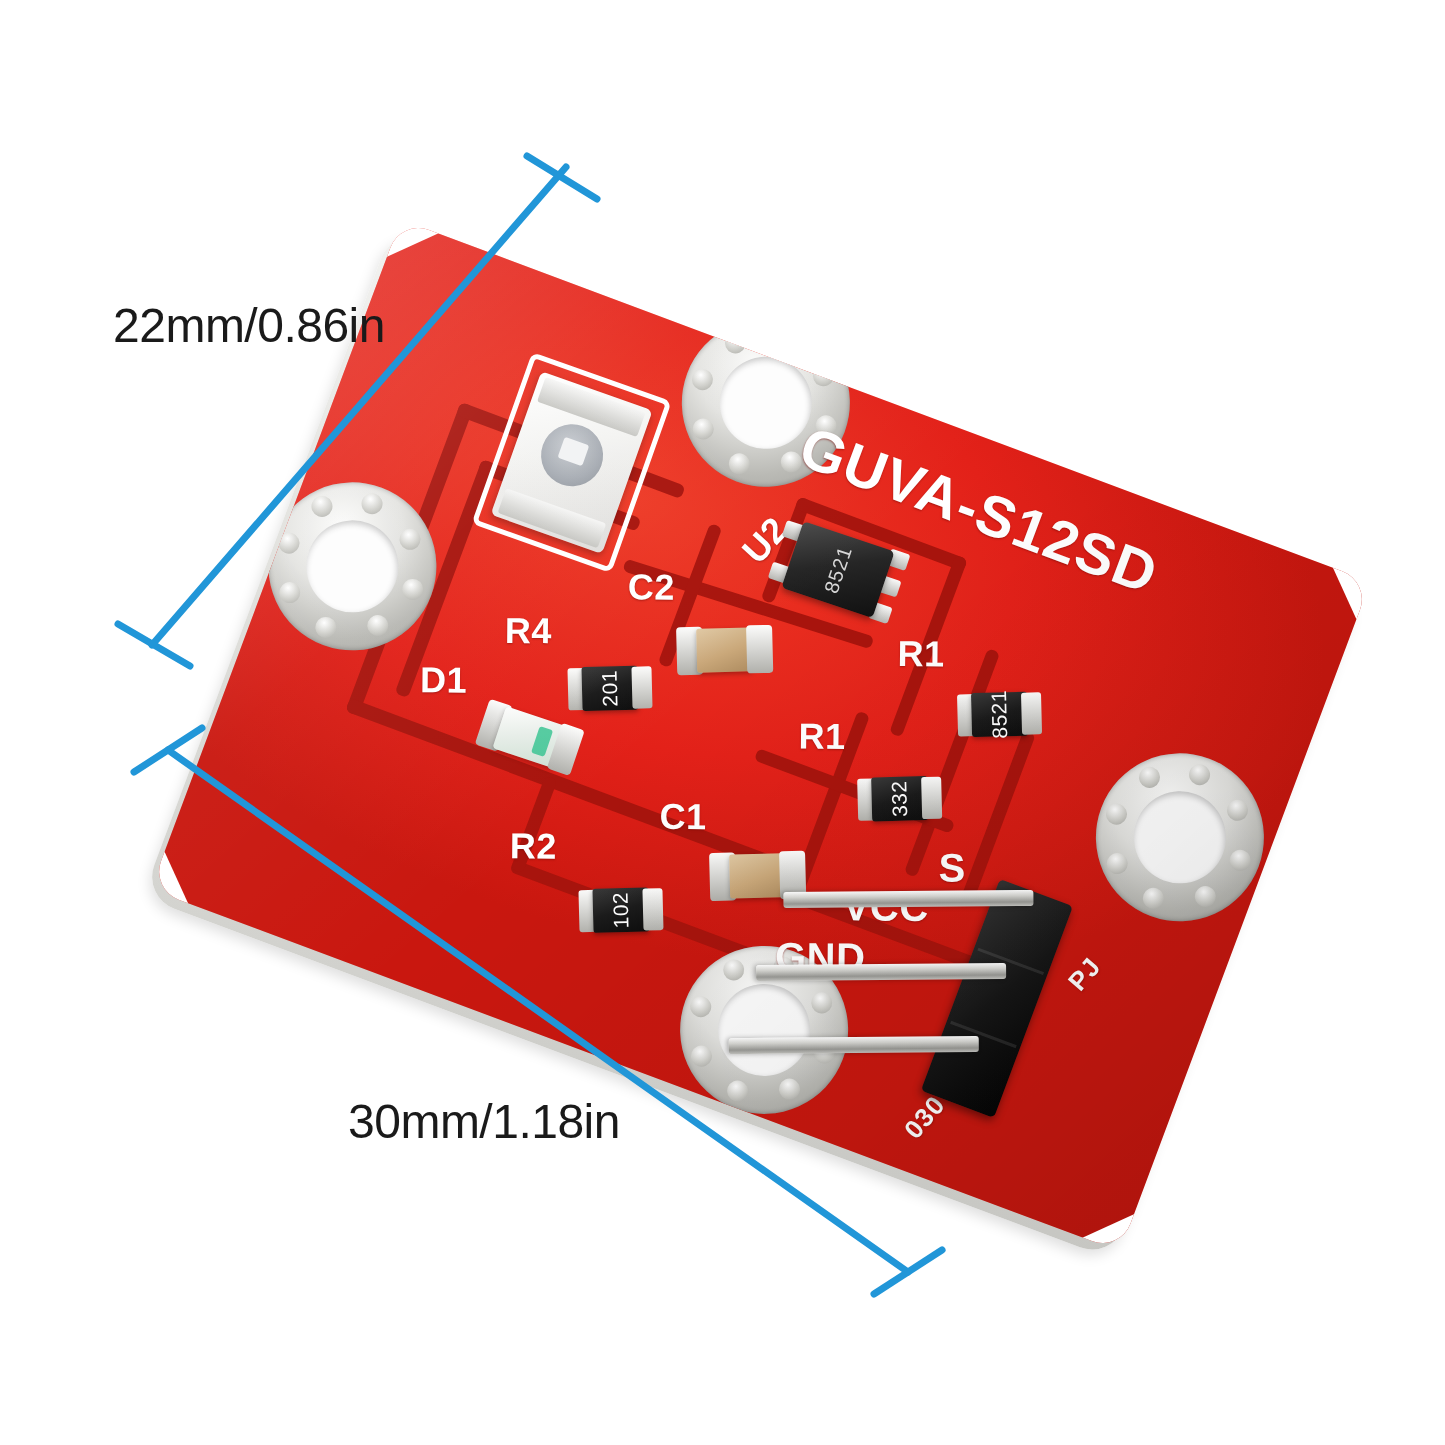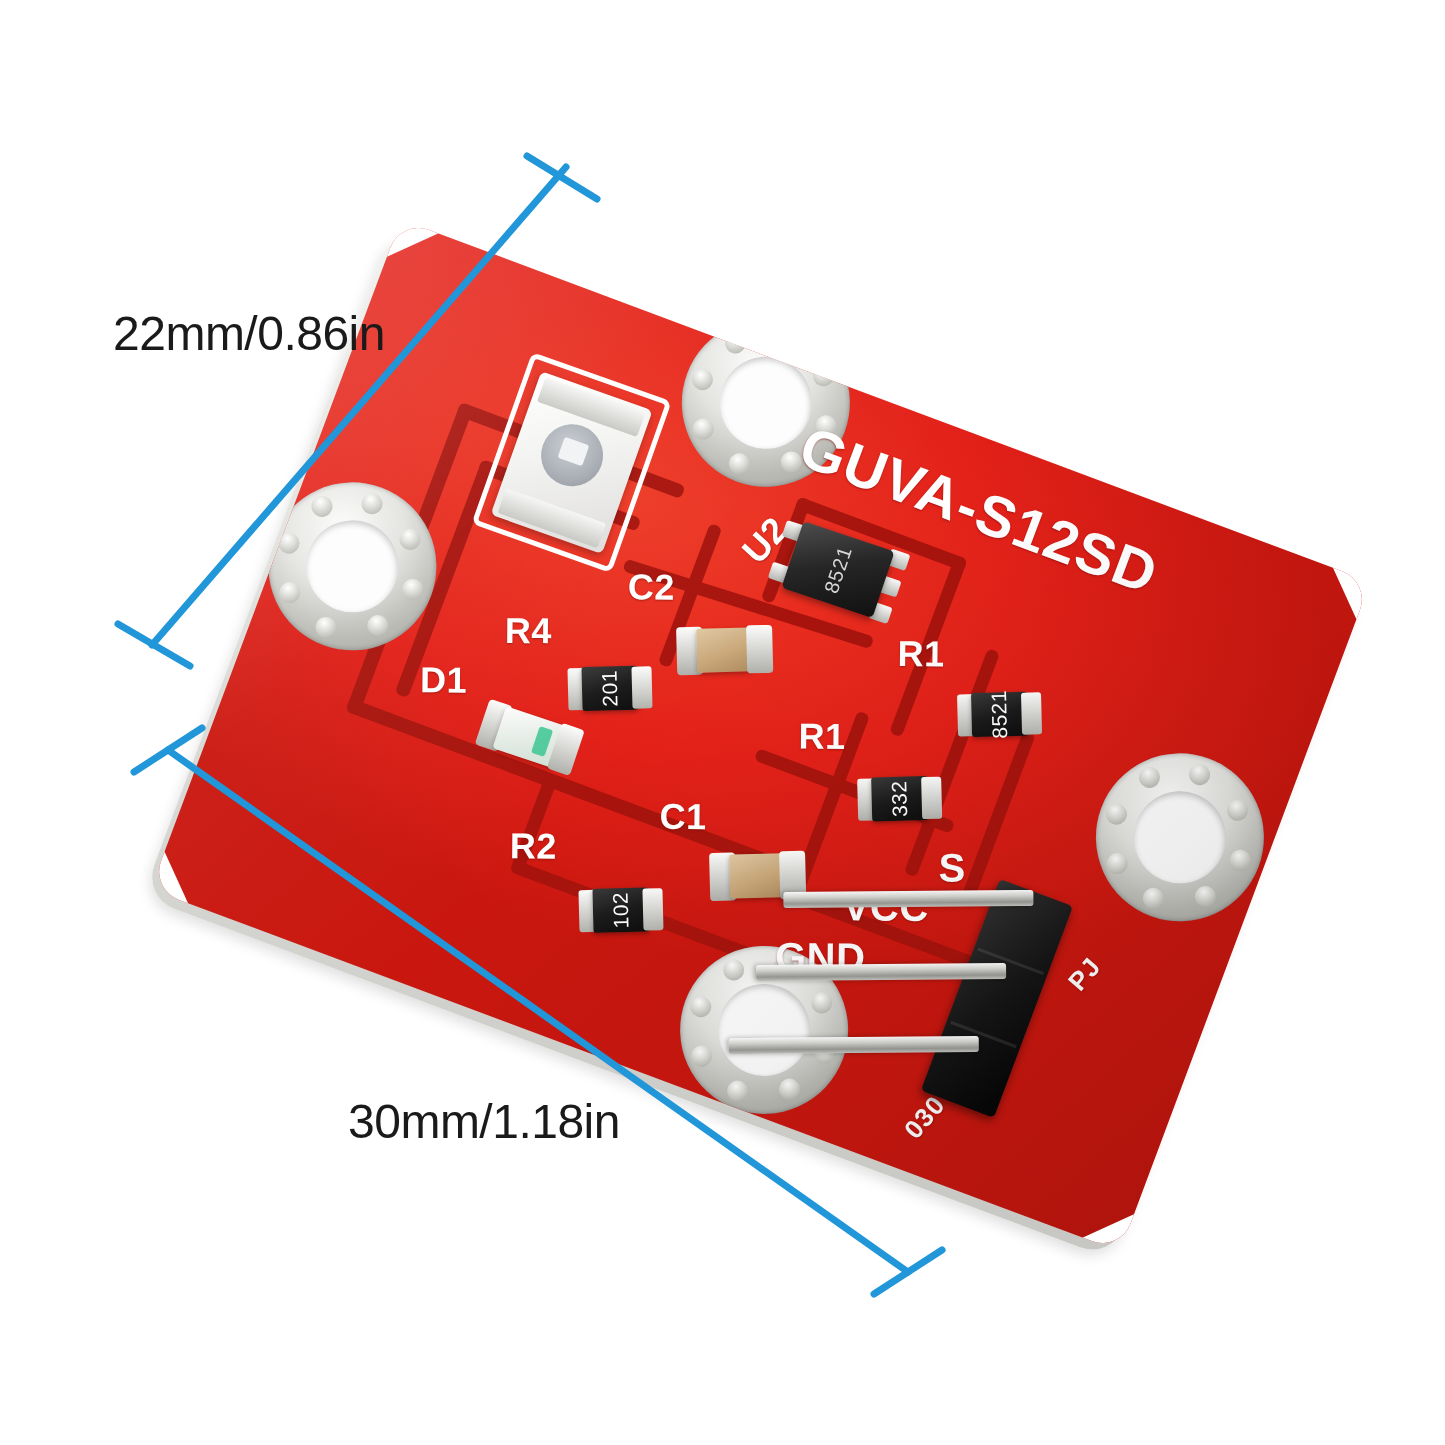--- a/index.html
+++ b/index.html
@@ -25,21 +25,21 @@
   }
   .dim-label {
     position: absolute;
     color: #1a1a1a;
     font-family: "Liberation Sans", sans-serif;
     font-weight: 400;
     white-space: nowrap;
   }
   #label-height {
     left: 113px;
-    top: 306px;
+    top: 298px;
     font-size: 48px;
     letter-spacing: -0.5px;
   }
   #label-width {
     left: 348px;
     top: 1094px;
     font-size: 48px;
     letter-spacing: -0.5px;
   }
 

